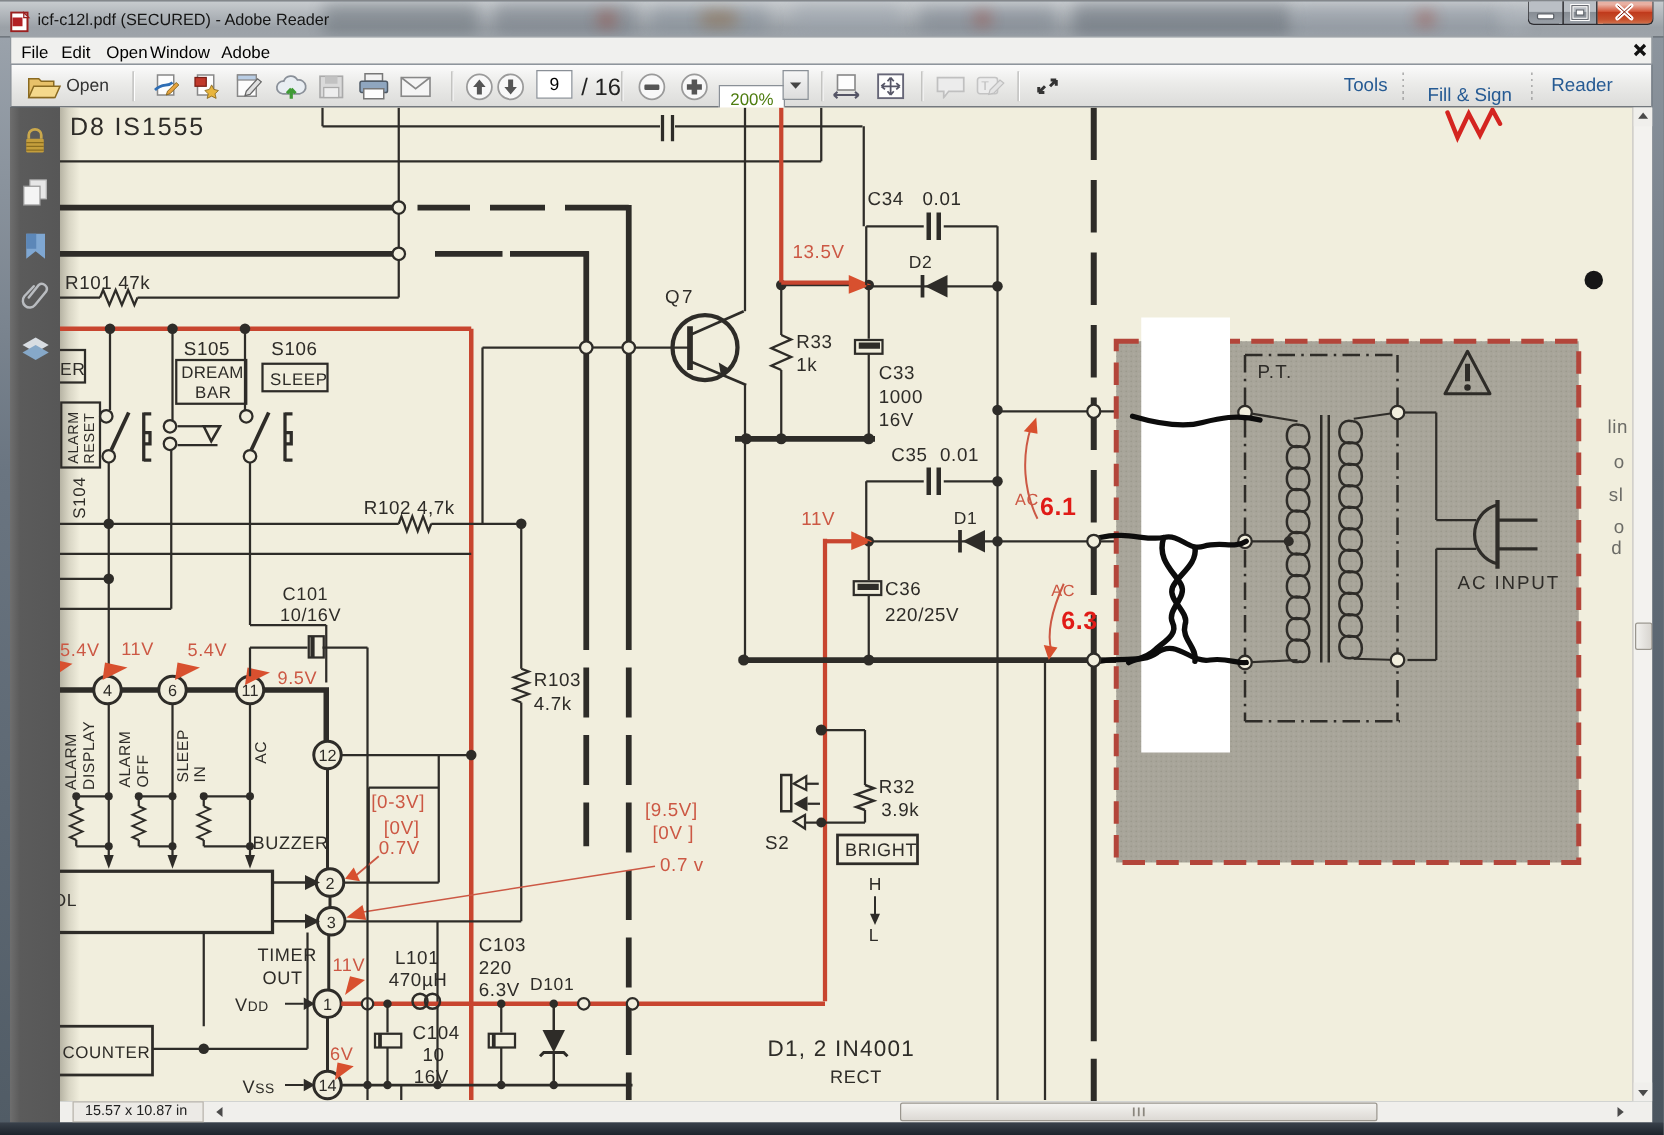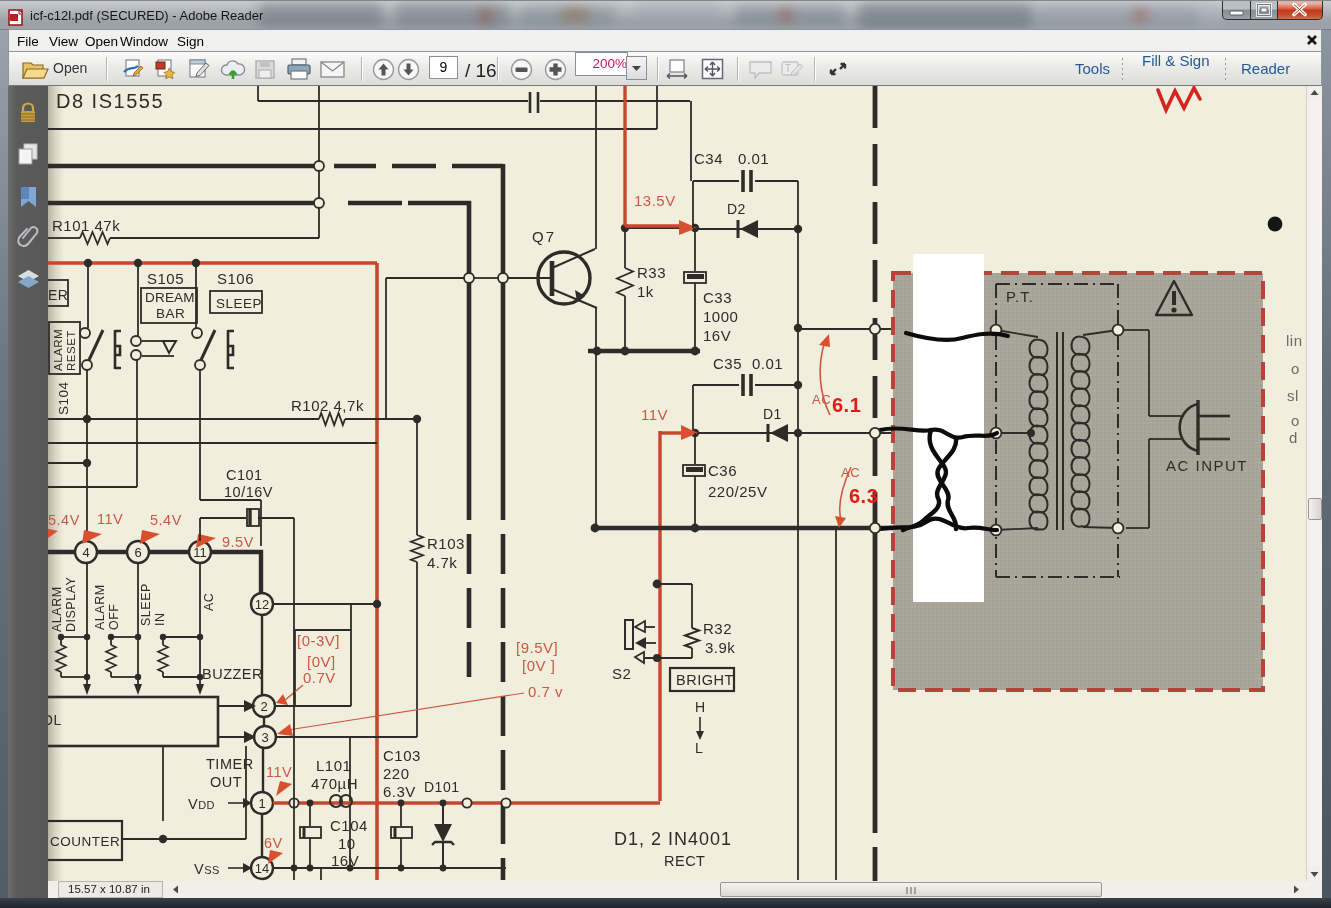--- a/index.html
+++ b/index.html
@@ -75,24 +75,24 @@
           <path d="M16 3.5 L27 13.5 M27 3.5 L16 13.5"></path>
         </g>
         <g stroke="#7c1a08" stroke-width="0.8" fill="none">
           <path d="M16 3.5 L27 13.5 M27 3.5 L16 13.5"></path>
         </g>
       </svg></div>
 </div>
 
 <div id="menubar" class="abs">
   <span style="left:8px">File</span>
-    <span style="left:40px">View</span>
+    <span style="left:40px">Edit</span>
     <span style="left:76px">Open</span>
     <span style="left:111px">Window</span>
-    <span style="left:168px">Sign</span>
+    <span style="left:168px">Adobe</span>
 
   <svg class="ic" style="left:1297px;top:4px" width="12" height="12">
       <path d="M2 2 L10 10 M10 2 L2 10" stroke="#111" stroke-width="2.6"></path>
     </svg>
 </div>
 
 <div id="toolbar" class="abs">
 
   <svg class="ic" style="left:12px;top:7px" width="28" height="21" viewBox="0 0 28 21">
     <path d="M2 4 h8 l2 2 h10 v13 h-20 z" fill="#e8c169" stroke="#8a6a20" stroke-width="1.2"></path>
@@ -160,21 +160,21 @@
   <svg class="ic" style="left:501px;top:6px" width="23" height="23" viewBox="0 0 23 23">
     <circle cx="11.5" cy="11.5" r="10" fill="#f8f8f8" stroke="#9a9a9a" stroke-width="1.4"></circle>
     <rect x="5.5" y="9.5" width="12" height="4.4" rx="1" fill="#555"></rect>
   </svg>
 
   <svg class="ic" style="left:535px;top:6px" width="23" height="23" viewBox="0 0 23 23">
     <circle cx="11.5" cy="11.5" r="10" fill="#f8f8f8" stroke="#9a9a9a" stroke-width="1.4"></circle>
     <path d="M9.3 5.5 h4.4 v3.8 h3.8 v4.4 h-3.8 v3.8 h-4.4 v-3.8 h-3.8 v-4.4 h3.8 z" fill="#555"></path>
   </svg>
 
-  <div style="position:absolute;left:566px;top:0;width:53px;height:24px;background:#fff;border:1px solid #8a9097;box-sizing:border-box;font-size:13.5px;text-align:right;line-height:22px;color:#be185d">200%</div>
+  <div style="position:absolute;left:566px;top:16px;width:53px;height:24px;background:#fff;border:1px solid #8a9097;box-sizing:border-box;font-size:13.5px;text-align:center;line-height:22px;color:#4d7c0f">200%</div>
   <div style="position:absolute;left:617px;top:4px;width:21px;height:24px;background:linear-gradient(#f6f6f6,#dcdcdc);border:1px solid #8a9097;box-sizing:border-box"><svg width="19" height="22">
         <path d="M5 9 l4.5 5 4.5 -5 z" fill="#444"></path>
       </svg></div>
   <div class="tsep" style="left:648px"></div>
 
   <svg class="ic" style="left:656px;top:6px" width="24" height="23" viewBox="0 0 24 23">
     <rect x="5" y="2" width="14" height="12" fill="#fdfdfd" stroke="#888" stroke-width="1.3"></rect>
     <path d="M2 18 h20 m-20 0 l3 -2.5 m-3 2.5 l3 2.5 m17 -2.5 l-3 -2.5 m3 2.5 l-3 2.5" stroke="#556" stroke-width="1.6" fill="none"></path>
   </svg>
 
@@ -194,21 +194,21 @@
     <path d="M12 12 l8 -8 3 2.5 -8 8 -4 1 z" fill="#e4e4e4" stroke="#c0c0c0" stroke-width="1"></path>
   </svg>
   <div class="tsep" style="left:805px"></div>
 
   <svg class="ic" style="left:816px;top:5px" width="26" height="24" viewBox="0 0 26 24">
     <path d="M6 17 L11 12 M6 17 v-4.5 M6 17 h4.5 M20 7 L15 12 M20 7 v4.5 M20 7 h-4.5" stroke="#333" stroke-width="2.4" fill="none"></path>
   </svg>
 
   <div class="tbtext" style="left:1066px;top:8px">Tools</div>
   <div class="dotsep" style="left:1113px"></div>
-  <div class="tbtext" style="left:1133px;top:0">Fill &amp; Sign</div>
+  <div class="tbtext" style="left:1133px;top:16px">Fill &amp; Sign</div>
   <div class="dotsep" style="left:1216px"></div>
   <div class="tbtext" style="left:1232px;top:8px">Reader</div>
 </div>
 
 <div id="sidebar" class="abs">
 
   <svg class="ic" style="left:10px;top:16px" width="20" height="22" viewBox="0 0 20 22">
     <path d="M5 9 v-3 a5 4.5 0 0 1 10 0 v3" fill="none" stroke="#caa84c" stroke-width="2.2"></path>
     <rect x="3" y="9" width="14" height="11" rx="1" fill="#c49e3c"></rect>
     <path d="M3 12 h14 M3 15 h14 M3 18 h14" stroke="#8a6d20" stroke-width="1"></path>

